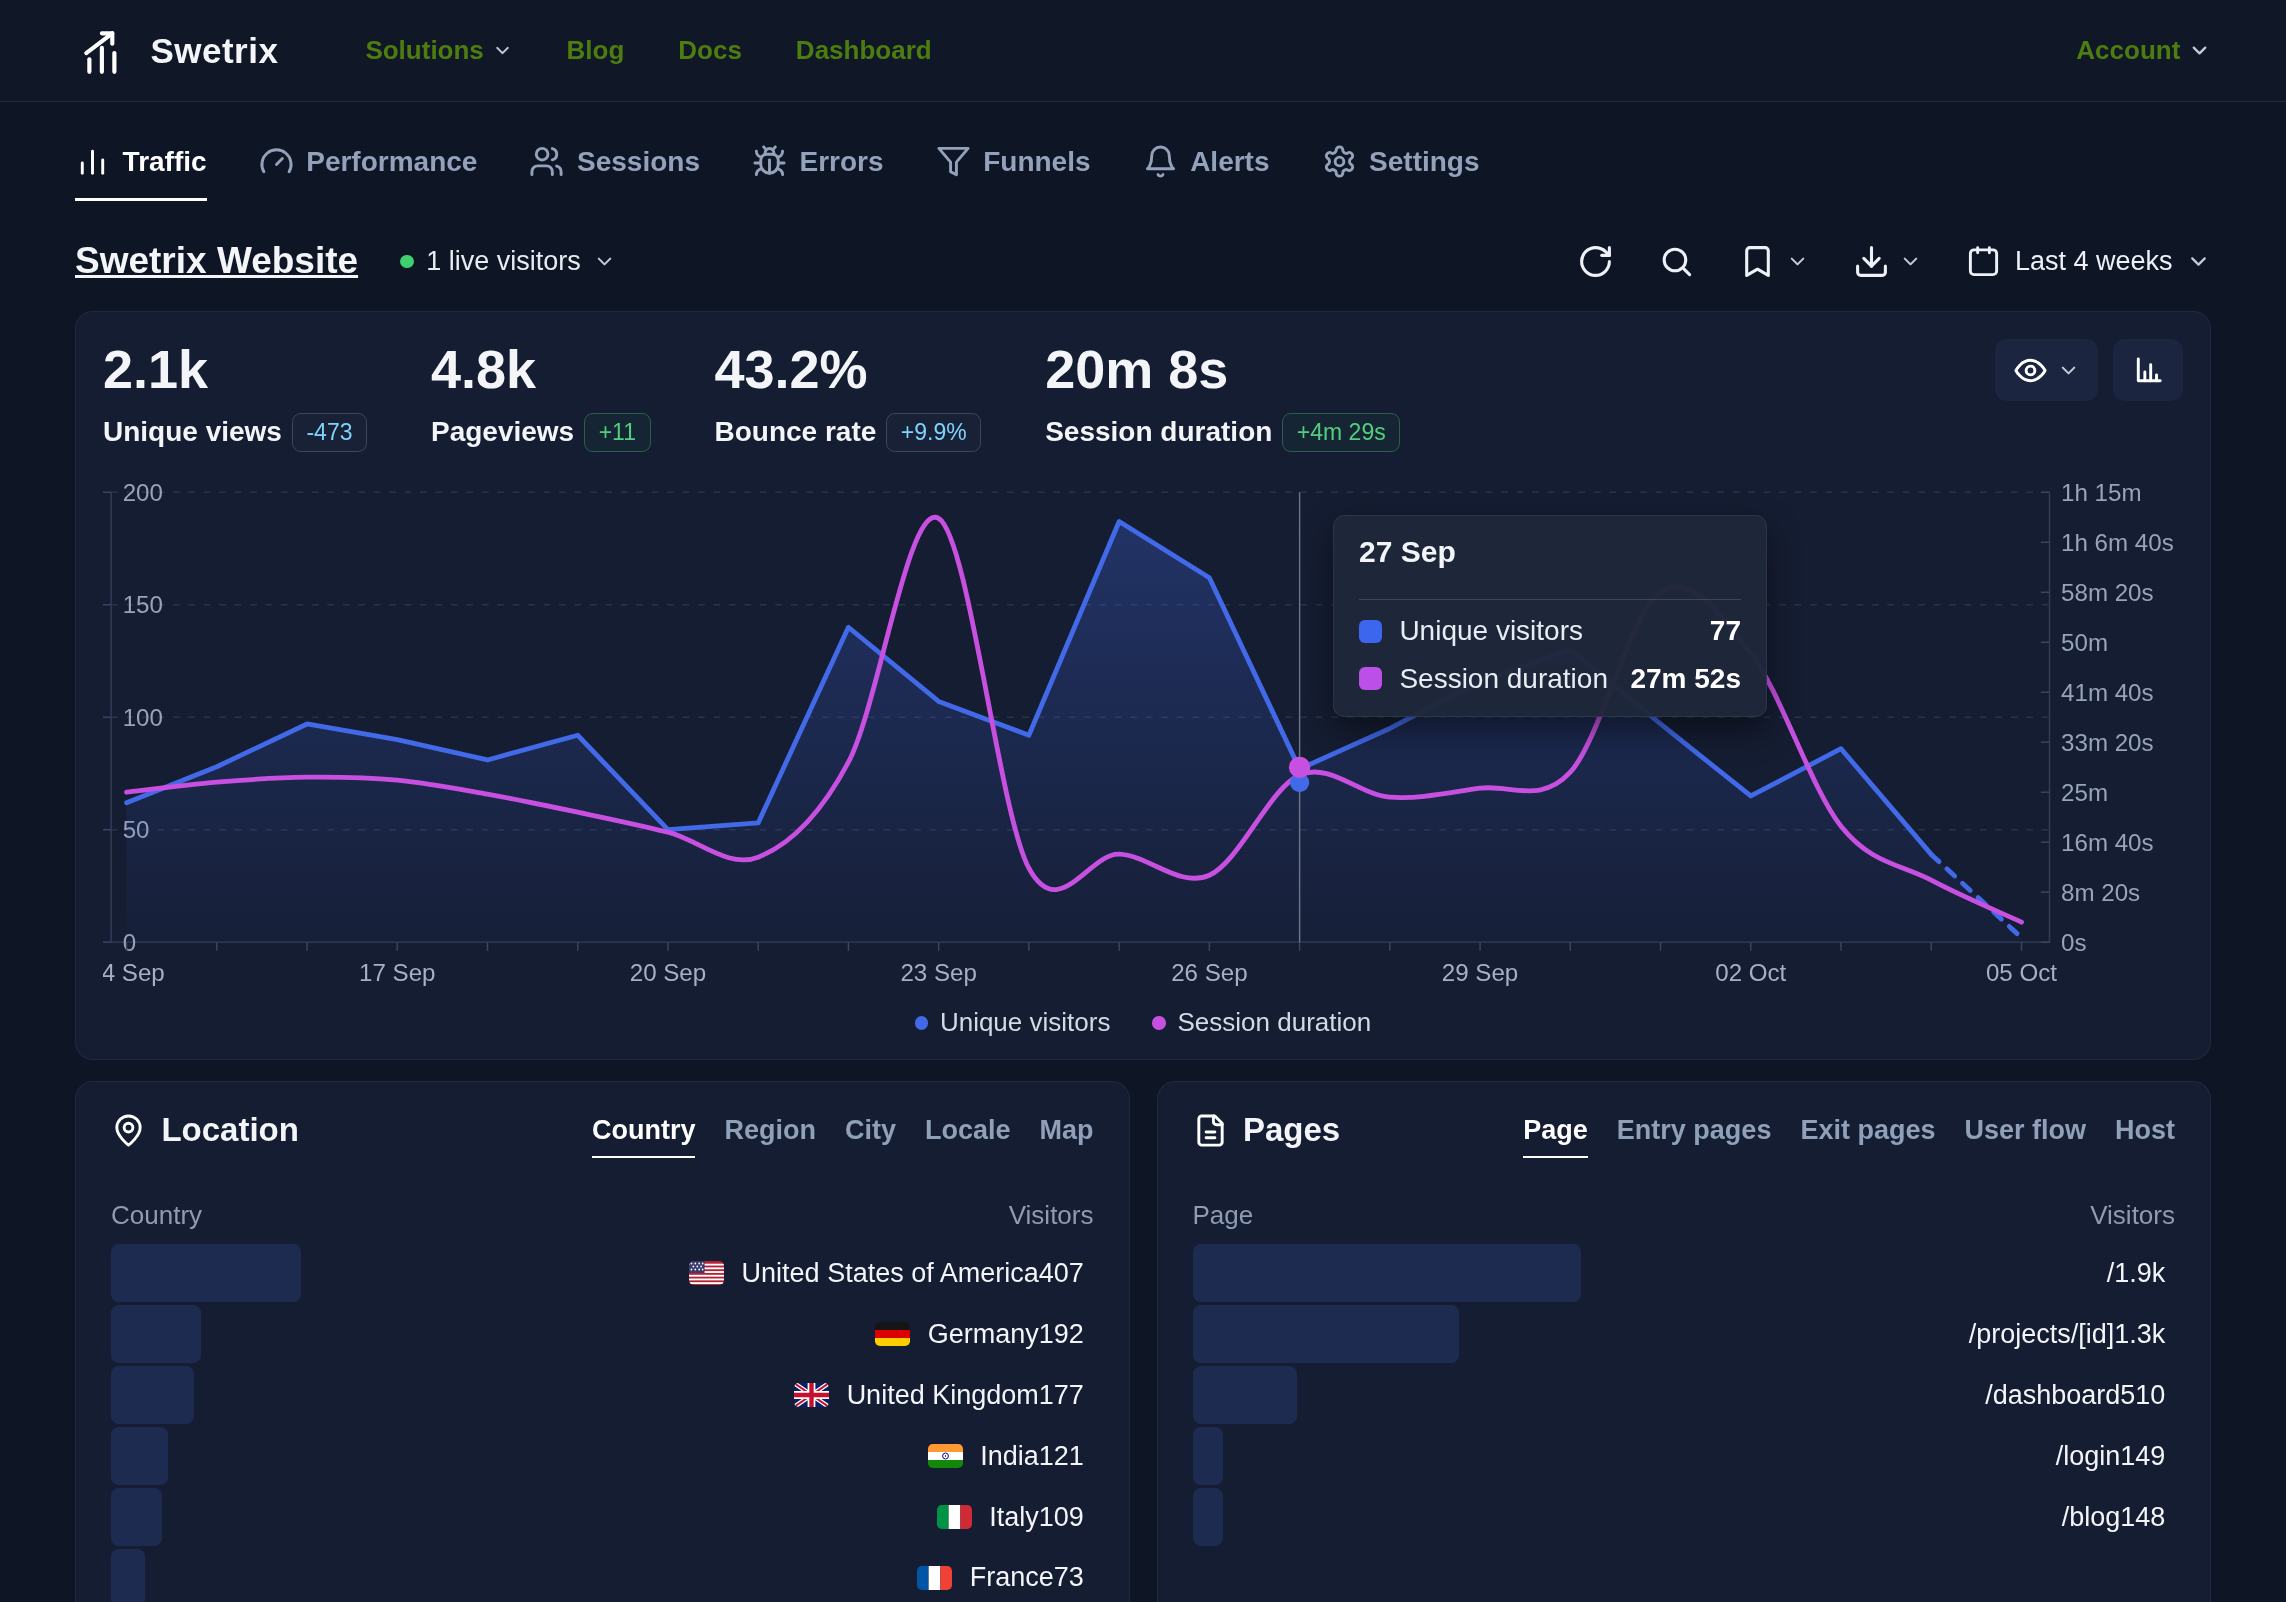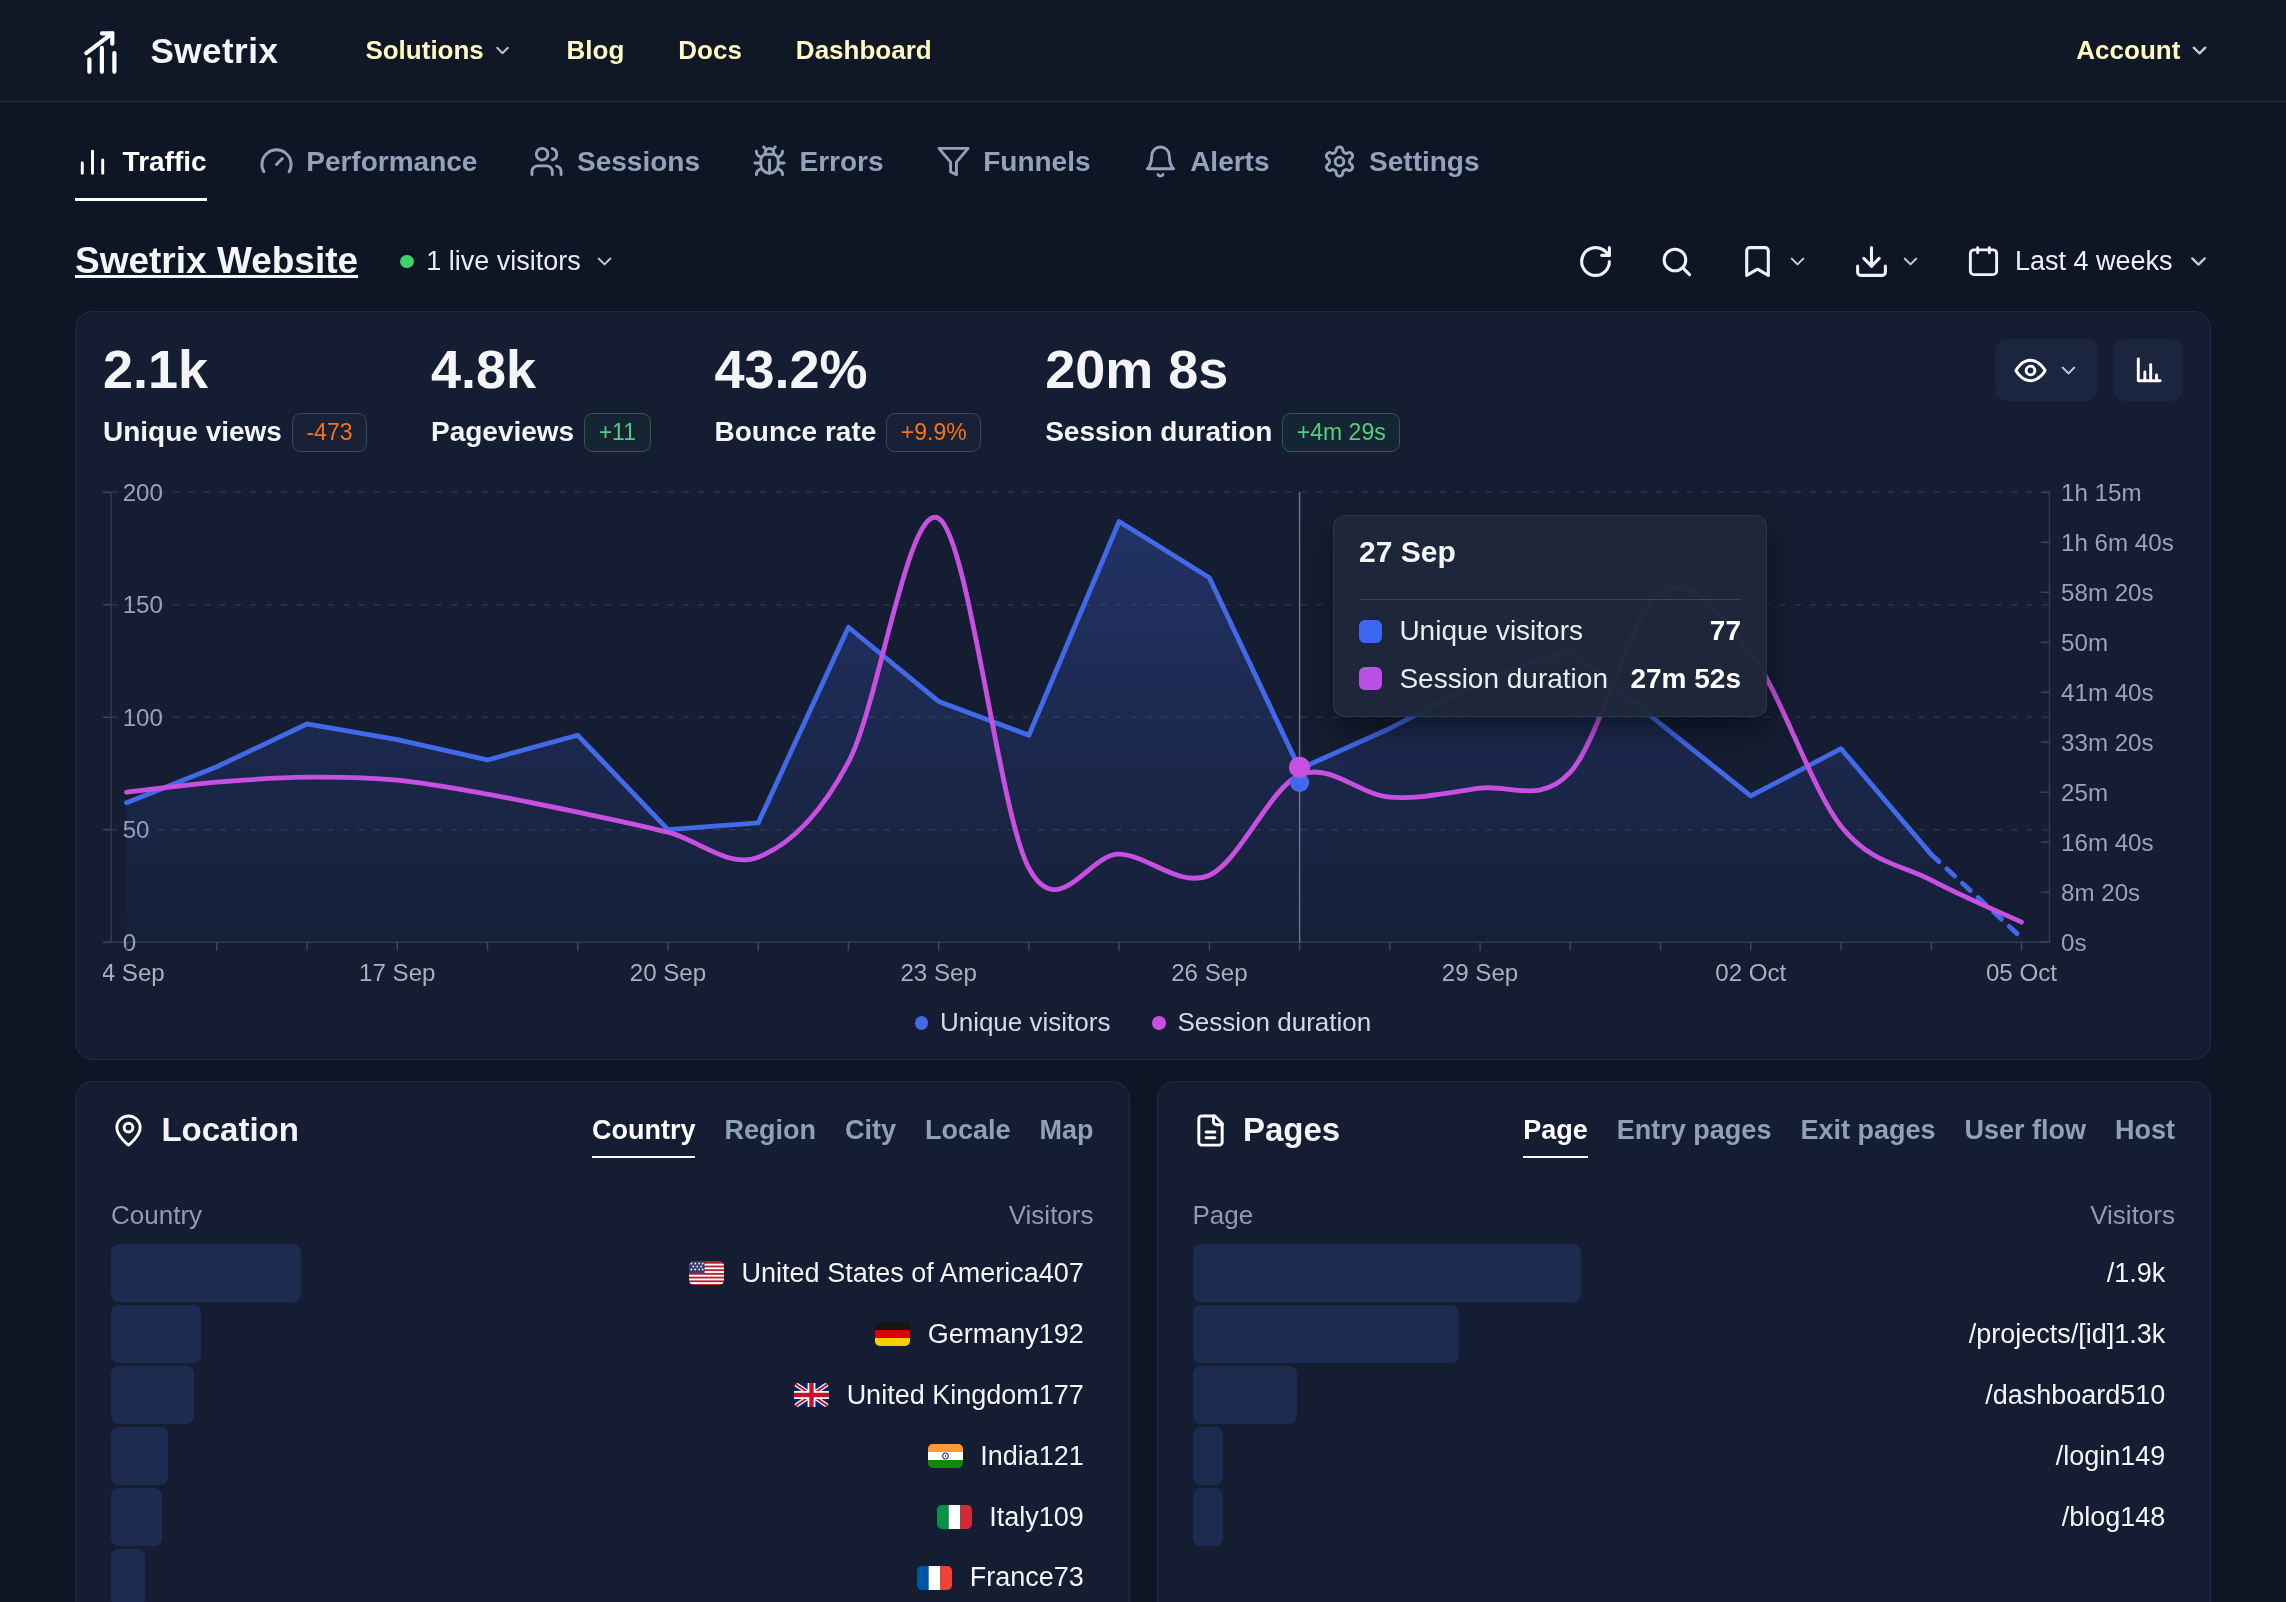--- a/index.html
+++ b/index.html
@@ -6,21 +6,21 @@
     font-family:"Liberation Sans",sans-serif;color:#f3f5f9;}
   *{box-sizing:border-box;}
   svg{display:block;}
   
   .navbar{height:102px;display:flex;align-items:center;justify-content:space-between;
     padding:0 75px;background:#101827;border-bottom:1px solid rgba(148,163,184,.14);}
   .nav-left{display:flex;align-items:center;gap:87px;}
   .brand{display:flex;align-items:center;gap:15.4px;cursor:pointer;}
   .brand-name{font-size:35px;font-weight:700;letter-spacing:0.5px;}
   .nav-links{display:flex;align-items:center;gap:54px;}
-  .nav-link{display:flex;align-items:center;gap:7.7px;font-size:26px;font-weight:600;color:#fef9c3;cursor:pointer;}
+  .nav-link{display:flex;align-items:center;gap:7.7px;font-size:26px;font-weight:600;color:#4d7c0f;cursor:pointer;}
   .chev{stroke:#c3cbd9;}
   
   .main{padding:0 75px;}
   .tabs{display:flex;align-items:flex-end;gap:52px;margin-top:42px;}
   .tab{display:flex;align-items:center;gap:12.6px;font-size:28px;font-weight:700;color:#93a1ba;
     padding-bottom:19.3px;border-bottom:3.9px solid transparent;cursor:pointer;}
   .tab.active{color:#ffffff;border-bottom-color:#ffffff;justify-content:center;}
   .tab svg{stroke:currentColor;}
   .header-row{display:flex;align-items:center;justify-content:space-between;margin-top:39px;}
   .header-left{display:flex;align-items:center;gap:42px;}
@@ -30,21 +30,21 @@
   .header-tools{display:flex;align-items:center;gap:44px;}
   .tool-btn{display:flex;align-items:center;gap:9.7px;cursor:pointer;color:#eef1f7;}
   .datepicker{display:flex;align-items:center;gap:13.5px;font-size:27px;color:#eef1f7;cursor:pointer;}
   
   .card{background:#151d32;border:1px solid rgba(148,163,184,.09);border-radius:18px;}
   .chart-card{margin-top:29px;padding:29px 27px 21px 27px;position:relative;}
   .metrics-row{display:flex;gap:64px;align-items:flex-start;}
   .metric .m-value{font-size:54px;font-weight:800;line-height:1.05;}
   .m-sub{display:flex;align-items:center;gap:10px;margin-top:15px;text-align:right;}
   .m-label{font-size:28px;font-weight:700;}
-  .badge{font-size:23px;padding:4.8px 13.5px;border-radius:8.7px;border:1px solid #3b4663;color:#f97316;background:rgba(255,255,255,.02);}
+  .badge{font-size:23px;padding:4.8px 13.5px;border-radius:8.7px;border:1px solid #3b4663;color:#7dd3fc;background:rgba(255,255,255,.02);}
   .badge.positive{color:#52cf7e;border-color:#2c5f47;background:rgba(46,160,90,.07);}
   .card-actions{position:absolute;top:27px;right:27px;display:flex;gap:15.4px;}
   .icon-btn{background:#1b2540;border-radius:11.6px;height:62px;display:flex;align-items:center;
     justify-content:center;gap:9.7px;cursor:pointer;padding:0 17.4px;color:#fff;}
   .chart-wrap{position:relative;margin-top:21px;}
   .tooltip{position:absolute;left:1230px;top:42px;width:434px;background:rgba(30,39,58,.97);
     border:1px solid rgba(148,163,184,.12);border-radius:11.6px;padding:19.3px 25px 21px 25px;
     box-shadow:0 13.5px 33px rgba(0,0,0,.45);}
   .tt-date{font-size:30px;font-weight:800;padding-bottom:30px;border-bottom:1px solid rgba(148,163,184,.25);}
   .tt-row{display:flex;align-items:center;gap:17.4px;margin-top:15.4px;font-size:28px;color:#e8ecf3;}

